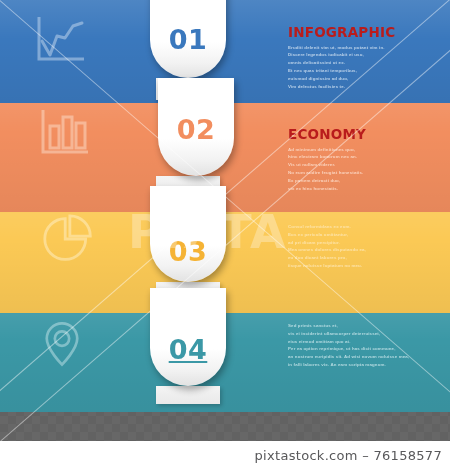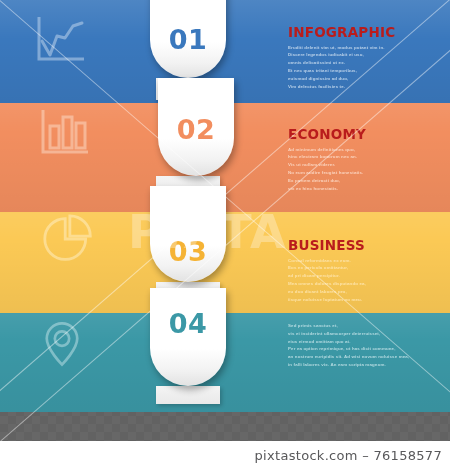--- a/index.html
+++ b/index.html
@@ -113,21 +113,21 @@
   }
 
   #badge-01 { top: -16px;  height: 94px; }
   #badge-02 { top:  78px;  height: 98px; margin-left: 8px; }
   #badge-03 { top: 186px;  height: 96px; }
   #badge-04 { top: 288px;  height: 98px; }
 
   #badge-01 .badge-num { color: #3a78bd; padding-top: 42px; }
   #badge-02 .badge-num { color: #f28e5f; padding-top: 38px; }
   #badge-03 .badge-num { color: #f5b335; padding-top: 52px; }
-  #badge-04 .badge-num { color: #3b98a6; padding-top: 22px; }
+  #badge-04 .badge-num { color: #3b98a6; padding-top: 48px; text-decoration: underline; }
 
   
   .badge-tail {
     position: absolute;
     left: 156px;
     width: 64px;
     background: linear-gradient(180deg,#f4f4f4 0%, #e9e9e9 100%);
     box-shadow: 2px 2px 4px rgba(0,0,0,0.20);
   }
 
@@ -270,21 +270,20 @@
     </svg>
 
     <div class="icon" style="top:18px; left:40px;">
       <svg viewBox="0 0 56 56">
         <path d="M25,6 A22,22 0 1 0 47,28 L25,28 Z" fill="none" stroke="#fff0c6" stroke-width="3"></path>
         <path d="M30,3 L30,25 L52,25 A22,22 0 0 0 30,3 Z" fill="none" stroke="#fff0c6" stroke-width="3"></path>
       </svg>
     </div>
 
     <div class="textblock" id="text-03" style="top:28px;">
-      <div class="heading">BUSINESS</div>
       <div class="body-lines">
         <div>Consul reformidans ex eum.</div>
         <div>Eos ex pericula omittantur,</div>
         <div>ad pri dicam percipitur.</div>
         <div>Mea omnes dolores disputando ea,</div>
         <div>eu duo dicant labores pro,</div>
         <div>iisque noluisse luptatum no meu.</div>
       </div>
     </div>
   </div>

